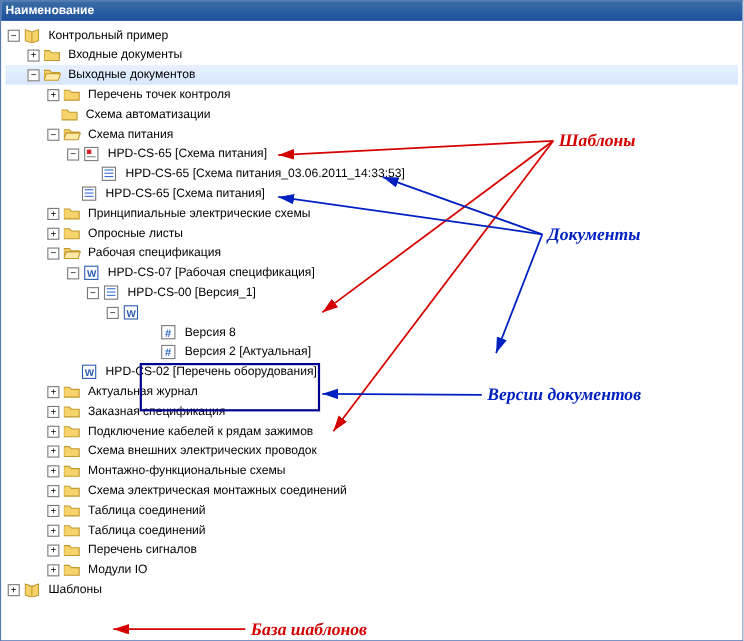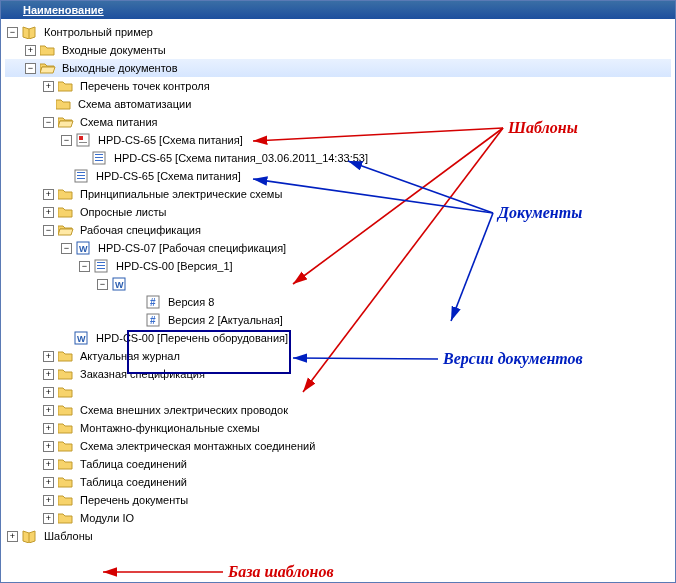--- a/index.html
+++ b/index.html
@@ -1,17 +1,17 @@
 <!DOCTYPE html>
 <html><head>
 <meta charset="utf-8">
 <style>
   html,body{margin:0;padding:0;font-family:"Tahoma",sans-serif;font-size:11px;color:#000;background:#fff;}
   .window{width:676px;height:583px;border:1px solid #5a7ab5;box-sizing:border-box;position:relative;overflow:hidden;}
-  .titlebar{background:linear-gradient(#3a6ea5,#1d4f9e);color:#fff;font-weight:bold;padding:3px 22px;font-size:11px;text-decoration:underline;}
+  .titlebar{background:linear-gradient(#3a6ea5,#1d4f9e);color:#fff;font-weight:bold;padding:3px 4px;font-size:11px;}
   .content{position:absolute;left:2px;right:2px;top:20px;bottom:2px;background:#fff;}
   .row{display:flex;align-items:center;height:18px;white-space:nowrap;}
   .pad{display:inline-block;}
   .toggle{width:9px;height:9px;border:1px solid #7a7a7a;display:inline-flex;align-items:center;justify-content:center;font-size:9px;line-height:0;margin-right:4px;color:#000;background:#fff;flex:0 0 9px;cursor:pointer;}
   .toggle.empty{border:none;background:transparent;}
   .ic{width:16px;height:14px;display:inline-flex;align-items:center;justify-content:center;margin-right:4px;flex:0 0 16px;}
   .lbl{padding:0 2px;}
   .highlight{background:linear-gradient(#e8f1ff,#d6e6ff);display:flex;align-items:center;}
   .selbox{border:2px solid #00008f;position:absolute;pointer-events:none;}
   svg{display:block;}
@@ -238,21 +238,21 @@
           <span class="lbl">Версия 2 [Актуальная]</span>
         </div>
     <div class="row">
           <span class="pad" style="width:56px"></span>
           <span class="toggle empty"></span>
           <span class="ic">
             <svg width="16" height="14">
               <use href="#i-word"></use>
             </svg>
           </span>
-          <span class="lbl">HPD-CS-00 [Перечень оборудования]</span>
+          <span class="lbl">HPD-CS-02 [Перечень оборудования]</span>
         </div>
 
   <div class="row">
           <span class="pad" style="width:38px"></span>
           <span class="toggle">+</span>
           <span class="ic">
             <svg width="16" height="14">
               <use href="#i-folder-closed"></use>
             </svg>
           </span>
@@ -269,20 +269,21 @@
           <span class="lbl">Заказная спецификация</span>
         </div>
   <div class="row">
           <span class="pad" style="width:38px"></span>
           <span class="toggle">+</span>
           <span class="ic">
             <svg width="16" height="14">
               <use href="#i-folder-closed"></use>
             </svg>
           </span>
+          <span class="lbl">Подключение кабелей к рядам зажимов</span>
         </div>
   <div class="row">
           <span class="pad" style="width:38px"></span>
           <span class="toggle">+</span>
           <span class="ic">
             <svg width="16" height="14">
               <use href="#i-folder-closed"></use>
             </svg>
           </span>
           <span class="lbl">Схема внешних электрических проводок</span>
@@ -328,21 +329,21 @@
           <span class="lbl">Таблица соединений</span>
         </div>
   <div class="row">
           <span class="pad" style="width:38px"></span>
           <span class="toggle">+</span>
           <span class="ic">
             <svg width="16" height="14">
               <use href="#i-folder-closed"></use>
             </svg>
           </span>
-          <span class="lbl">Перечень документы</span>
+          <span class="lbl">Перечень сигналов</span>
         </div>
   <div class="row">
           <span class="pad" style="width:38px"></span>
           <span class="toggle">+</span>
           <span class="ic">
             <svg width="16" height="14">
               <use href="#i-folder-closed"></use>
             </svg>
           </span>
           <span class="lbl">Модули IO</span>

